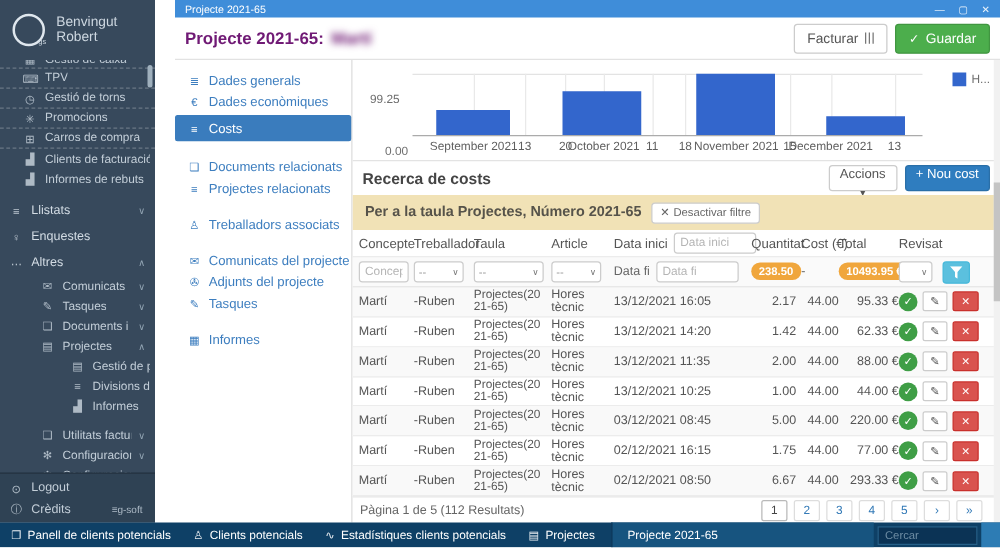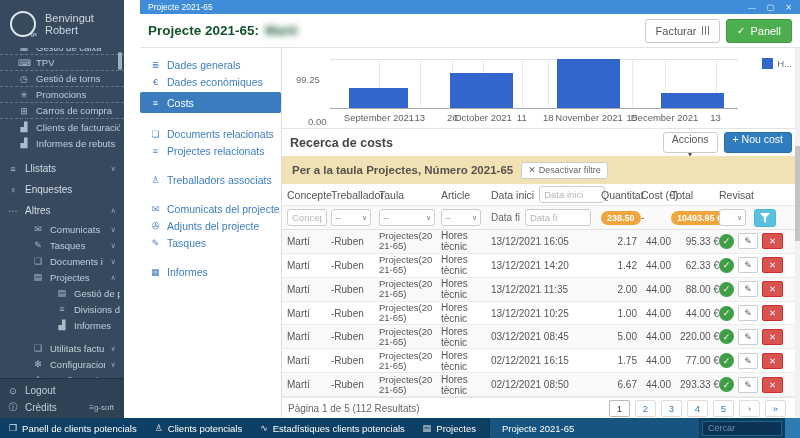--- a/index.html
+++ b/index.html
@@ -28,21 +28,21 @@
   .side-scrollbar { position:absolute; right:2px; top:52px; width:4px; height:18px; background:#9fb0bd; border-radius:2px; }
   .side-bottom { position:absolute; left:0; right:0; bottom:0; height:40px; background:#2f4254; border-top:1px solid rgba(0,0,0,.25); padding-top:3px; }
   .side-bottom .s-item { height:17px; padding-left:7px; font-size:10px; }
   .brand { margin-left:auto; padding-right:6px; font-size:8px; color:#aebbc7; letter-spacing:0; }
 
   
   .window { position:absolute; left:140px; top:0; right:0; height:418px; background:#fff; }
   .titlebar { height:14px; background:#3f8dd9; color:#fff; display:flex; align-items:center; padding:0 8px; font-size:8.5px; }
   .win-controls { margin-left:auto; display:flex; gap:11px; font-size:8px; color:#eaf3fb; align-items:center; }
   .page-header { height:34px; border-bottom:1px solid #e2e2e2; display:flex; align-items:center; padding:0 8px; gap:6px; }
-  .page-title { font-size:13.5px; font-weight:bold; color:#14532d; }
+  .page-title { font-size:13.5px; font-weight:bold; color:#701a75; }
   .blurred { filter:blur(3px); }
   .spacer { flex:1; }
   .btn { border:1px solid #ccc; border-radius:3px; background:#fff; color:#555; font-size:11px;
          height:24px; padding:0 10px; display:inline-flex; align-items:center; gap:5px; font-family:inherit; }
   .btn-success { background:#4cae4c; border-color:#419641; color:#fff; }
   .vbars { display:inline-flex; gap:1.5px; align-items:center; }
   .vbars i { width:1.5px; height:9px; background:#777; }
   .btn .ck { font-size:10px; }
 
   .content { position:absolute; left:0; right:0; top:48px; bottom:0; display:flex; }
@@ -273,21 +273,21 @@
       <button class="btn">
         <span>Facturar</span>
         <span class="vbars">
             <i></i>
             <i></i>
             <i></i>
           </span>
       </button>
       <button class="btn btn-success">
         <span class="ck">✓</span>
-        <span>Panell</span>
+        <span>Guardar</span>
       </button>
     </div>
 
     <div class="content">
 
       <nav class="subnav">
           <div class="sn-item">
             <span class="ic">≣</span>
             <span>Dades generals</span>
           </div>

